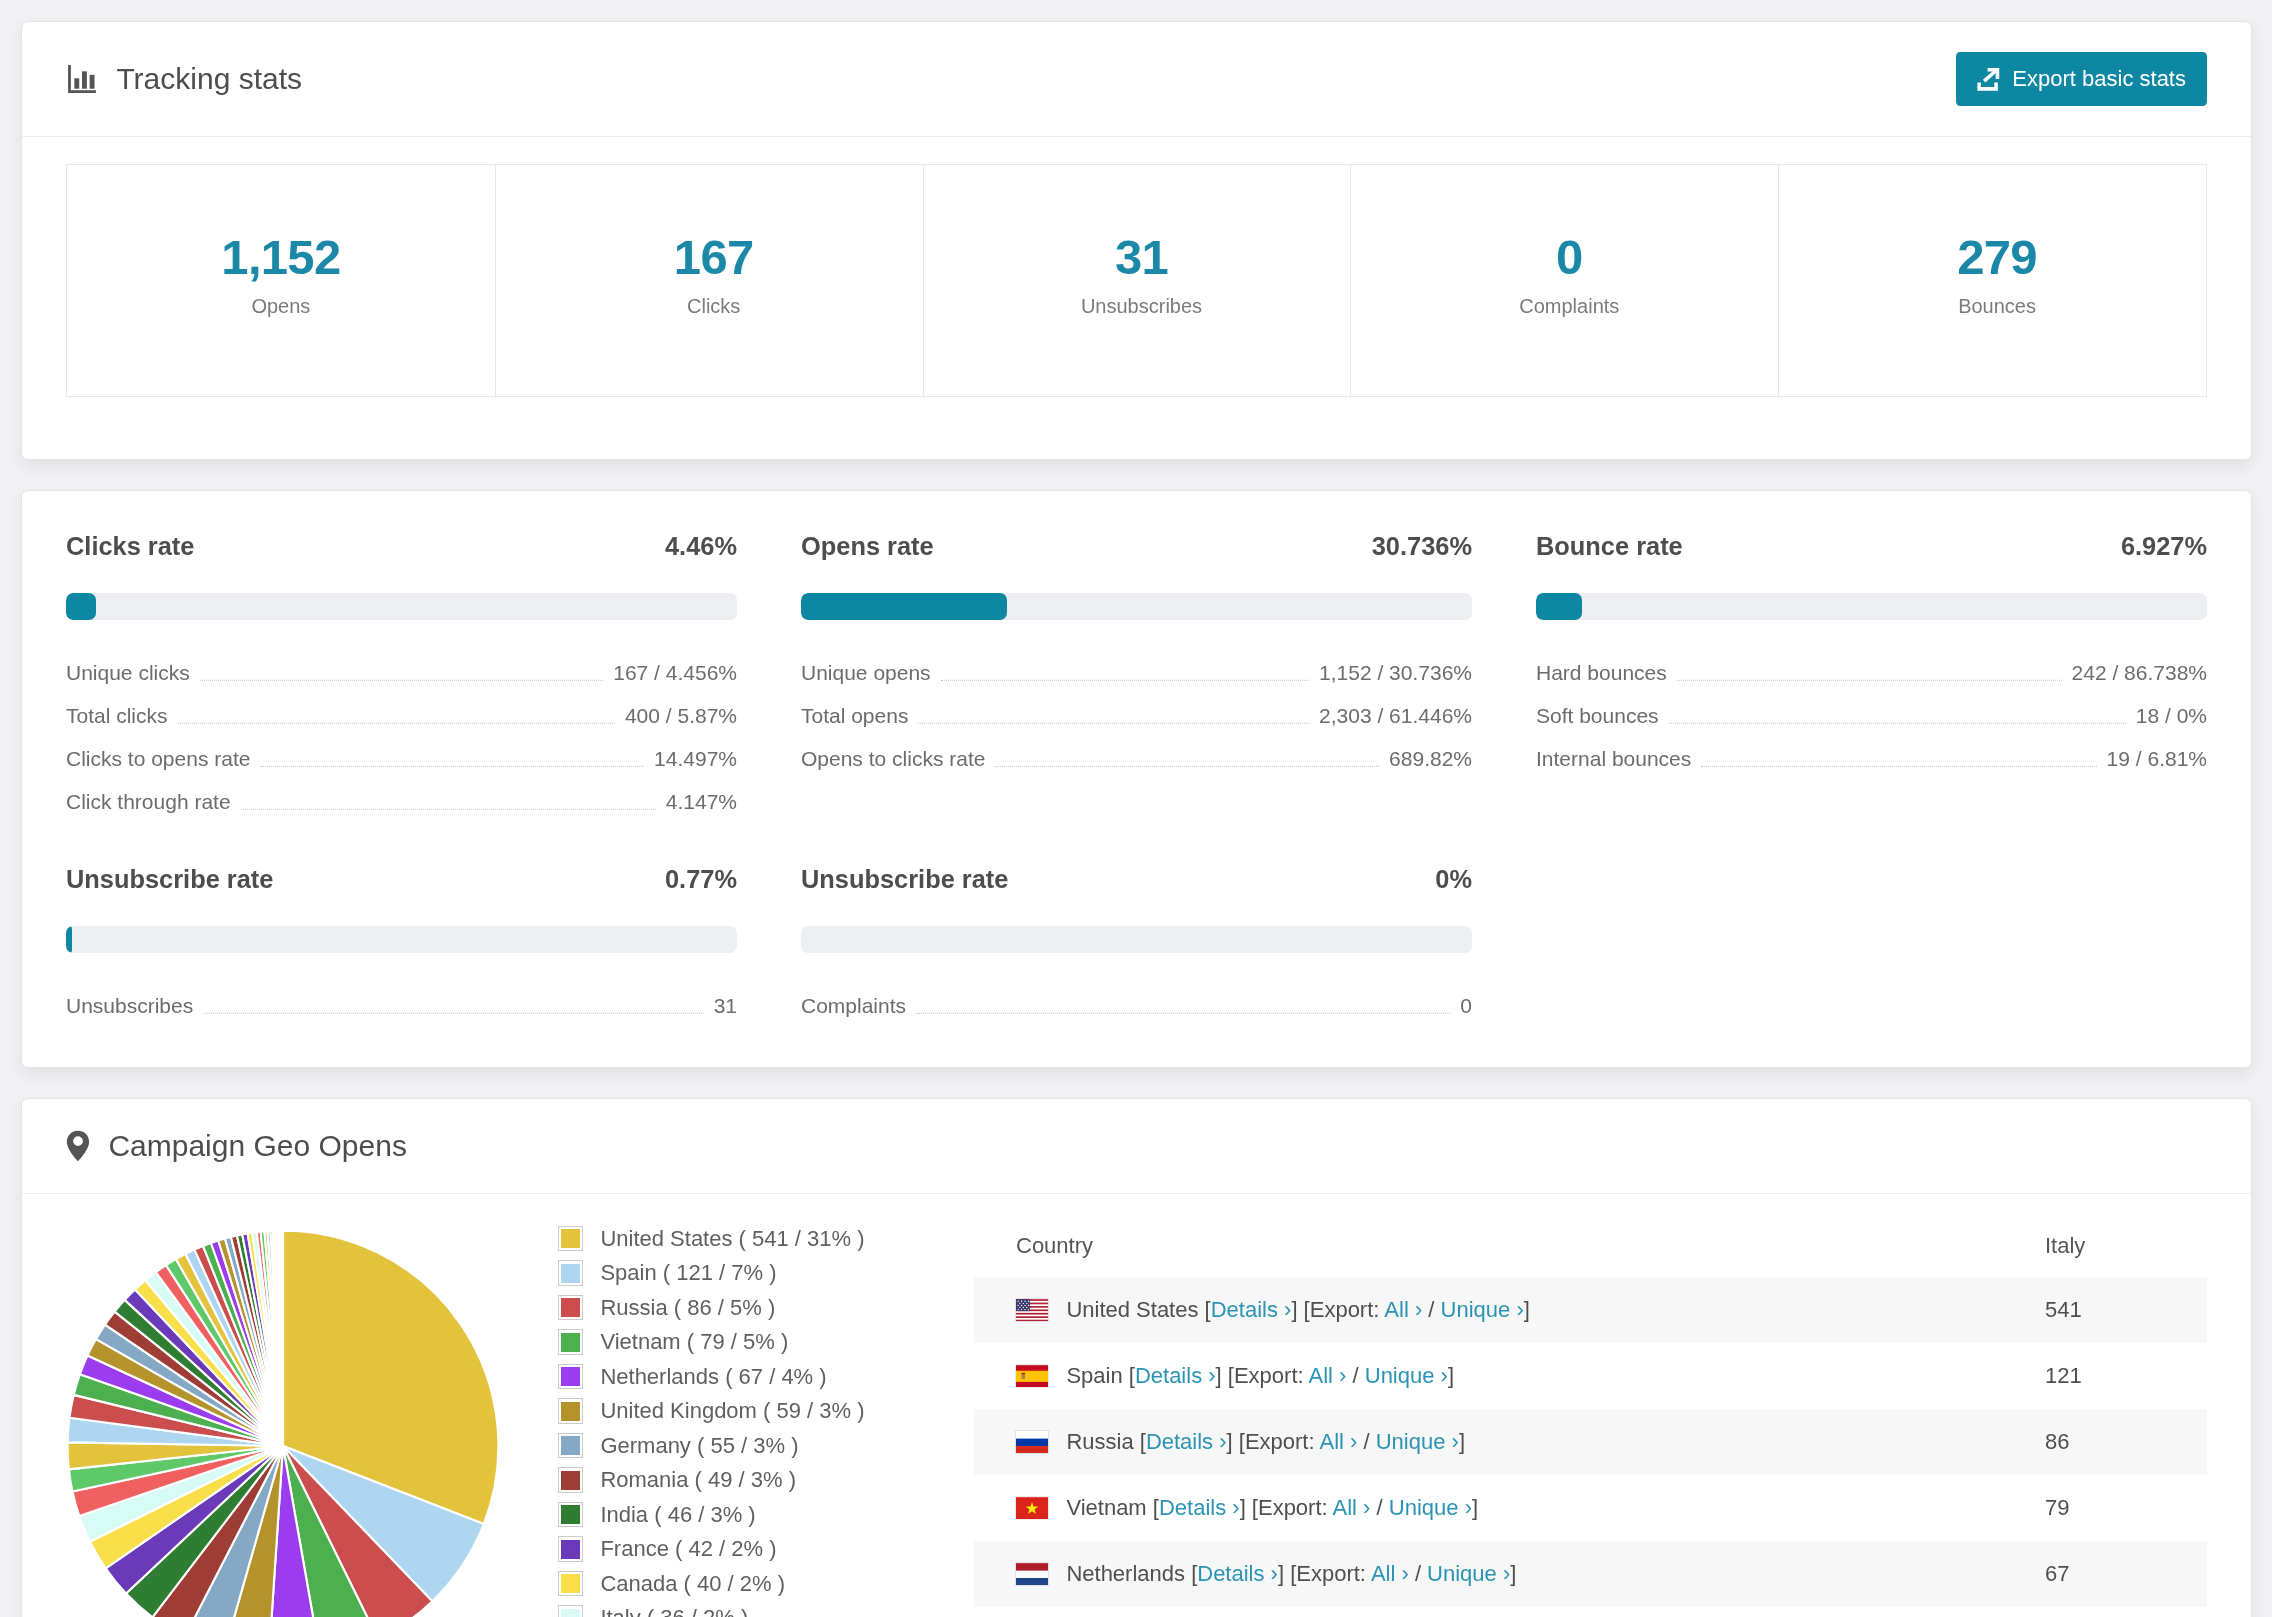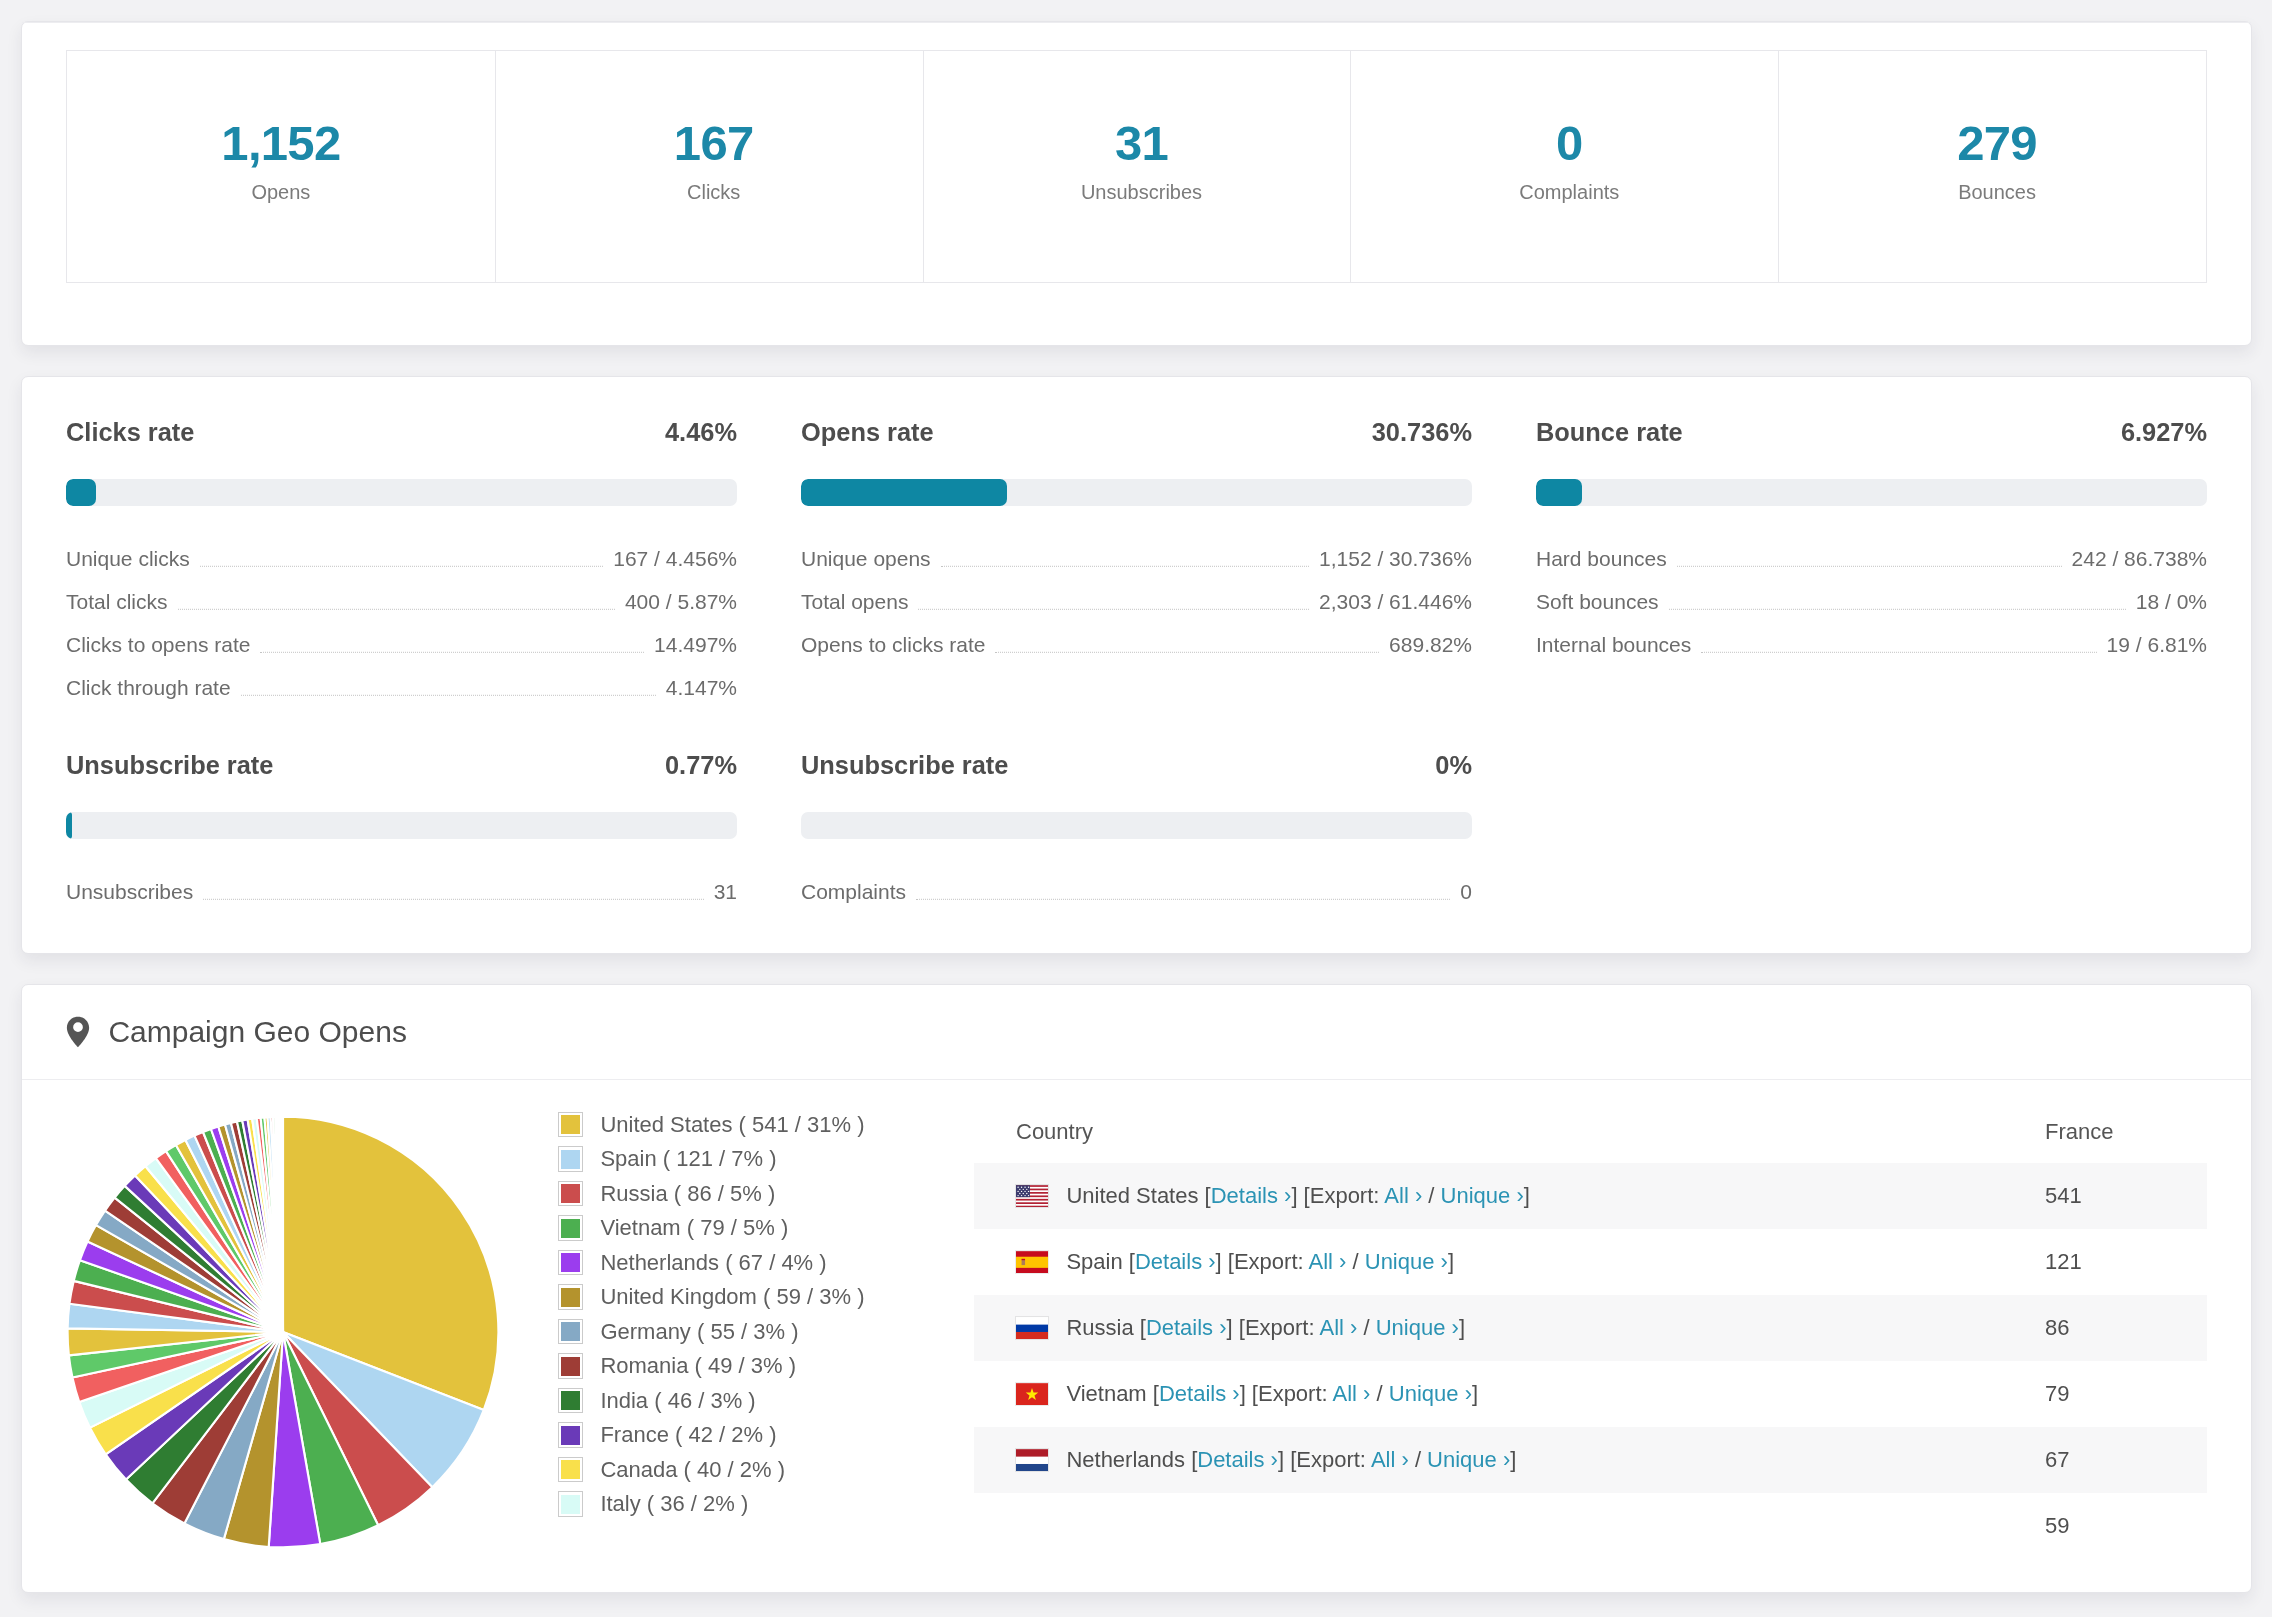--- a/index.html
+++ b/index.html
@@ -81,20 +81,39 @@
   .c-country { display:flex; align-items:center; gap:18.4px; }
   .flag { width:32px; height:22.6px; flex:0 0 auto; outline:0.7px solid rgba(0,0,0,.08); }
   .flag svg { display:block; width:32px; height:22.6px; }
   .country-text a { color:#2b93b4; text-decoration:none; }
   .c-total { color:#555; }
 </style>
 </head>
 <body>
 
 <section class="card">
+  <div class="card-head">
+    <div class="card-title">
+      <svg width="32" height="32" viewBox="0 0 46 46">
+        <path d="M5 3 V41 H43" stroke="#555" stroke-width="4" fill="none"></path>
+        <rect x="12" y="22" width="7" height="15" fill="#555"></rect>
+        <rect x="23" y="12" width="7" height="25" fill="#555"></rect>
+        <rect x="34" y="17" width="7" height="20" fill="#555"></rect>
+      </svg>
+      <span>Tracking stats</span>
+    </div>
+    <button class="btn-export">
+      <svg width="24" height="24" viewBox="0 0 34 34">
+        <path d="M3 22 V31 H27 V22" stroke="#fff" stroke-width="5" fill="none"></path>
+        <path d="M10 20 L26 6" stroke="#fff" stroke-width="5"></path>
+        <path d="M15 4 H29 V17" stroke="#fff" stroke-width="5" fill="none"></path>
+      </svg>
+      <span>Export basic stats</span>
+    </button>
+  </div>
   <div class="divider"></div>
   <div class="summary" id="summary">
       <div class="sum-cell">
         <div class="sum-value">1,152</div>
                  <div class="sum-label">Opens</div>
       </div>
       <div class="sum-cell">
         <div class="sum-value">167</div>
                  <div class="sum-label">Clicks</div>
       </div>
@@ -350,21 +369,21 @@
         <li class="legend-item">
           <span class="swatch" style="background-color:#d8fbf6"></span>
                   <span class="legend-label">Italy ( 36 / 2% )</span>
         </li>
       </ul>
     <div class="geo-table-wrap">
       <table class="geo">
         <thead>
           <tr>
             <th>Country</th>
-            <th class="h-total">France</th>
+            <th class="h-total">Italy</th>
           </tr>
         </thead>
         <tbody id="geoRows">
             <tr>
     <td>
       <span class="c-country">
         <span class="flag">
                     <svg viewBox="0 0 46 32">
                       <rect width="46" height="32" fill="#b22234"></rect>
        <g fill="#fff">

